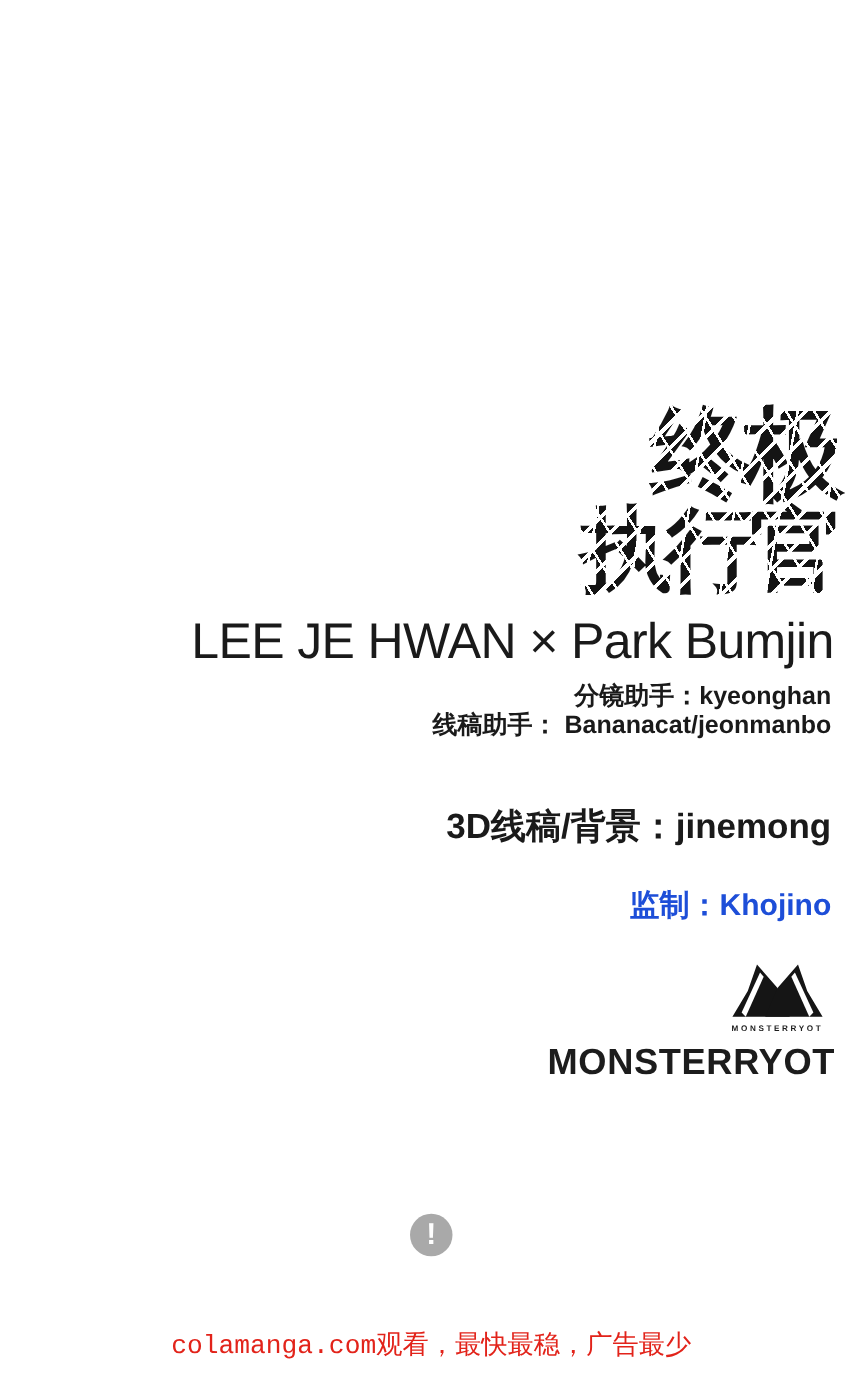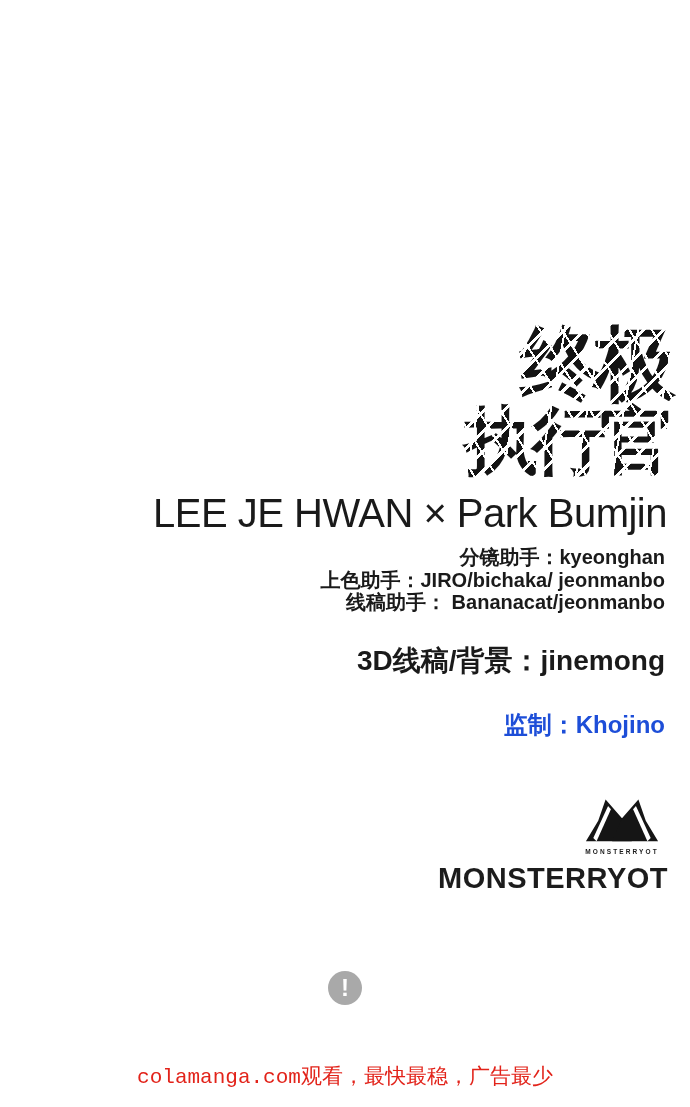--- a/index.html
+++ b/index.html
@@ -45,21 +45,21 @@
   .credit-bg{
     position:absolute;top:650px;right:25px;
     font-size:28px;line-height:22px;font-weight:600;color:#1a1a1a;white-space:nowrap;
   }
   .credit-supervisor{
     position:absolute;top:710px;right:25px;
     font-size:24px;line-height:30px;font-weight:600;color:#1d4ed8;white-space:nowrap;
   }
 
   
-  .studio{position:absolute;top:794px;right:22px;text-align:right;}
+  .studio{position:absolute;top:766px;right:22px;text-align:right;}
   .logo-mark{display:inline-block;text-align:center;margin-right:5px;}
   .logo-mark svg{display:block;width:82px;height:52px;}
   .logo-mark-caption{
     display:block;margin-top:2px;font-size:6.5px;line-height:8px;
     font-weight:700;letter-spacing:2.1px;color:#1c1c1c;white-space:nowrap;
   }
   .studio-name{
     margin-top:5px;font-size:29px;line-height:31px;font-weight:800;
     letter-spacing:0.5px;color:#1c1c1c;white-space:nowrap;
   }
@@ -94,21 +94,20 @@
   <div class="title-logo">
     <div class="tl-line1">终极</div>
     <div class="tl-line2">执行官</div>
     <div class="title-cracks"></div>
   </div>
 
   <div class="collab">LEE JE HWAN × Park Bumjin</div>
 
   <div class="credits">
     <div>分镜助手：kyeonghan</div>
-    <div>上色助手：JIRO/bichaka/ jeonmanbo</div>
     <div>线稿助手： Bananacat/jeonmanbo</div>
   </div>
 
   <div class="credit-bg">3D线稿/背景：jinemong</div>
 
   <div class="credit-supervisor">监制：Khojino</div>
 
   <div class="studio">
     <span class="logo-mark">
       <svg viewBox="0 0 100 52" xmlns="http://www.w3.org/2000/svg" aria-hidden="true">

